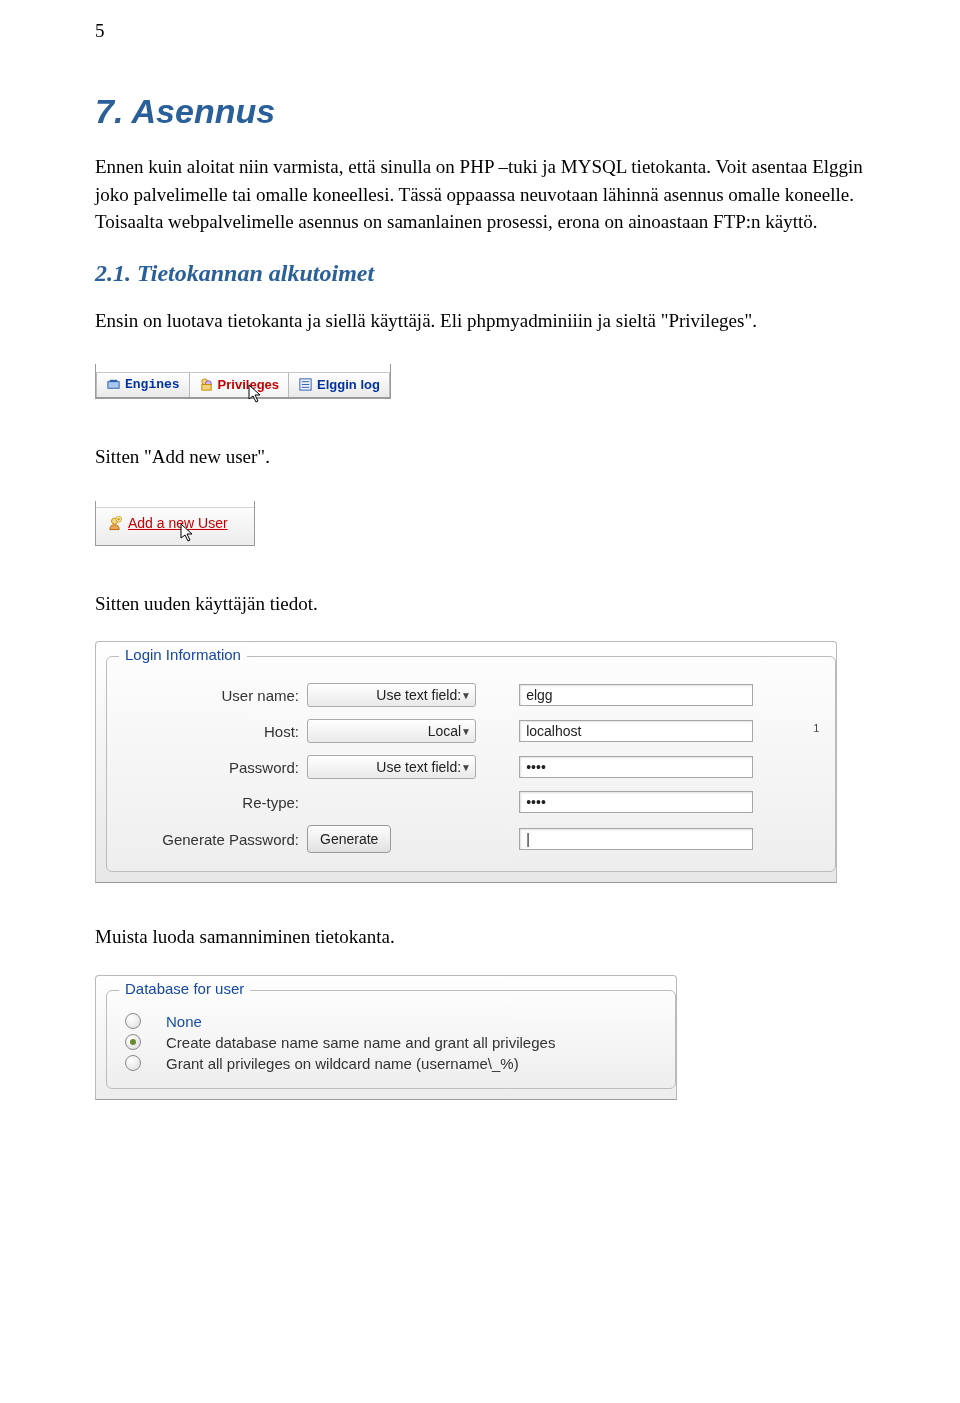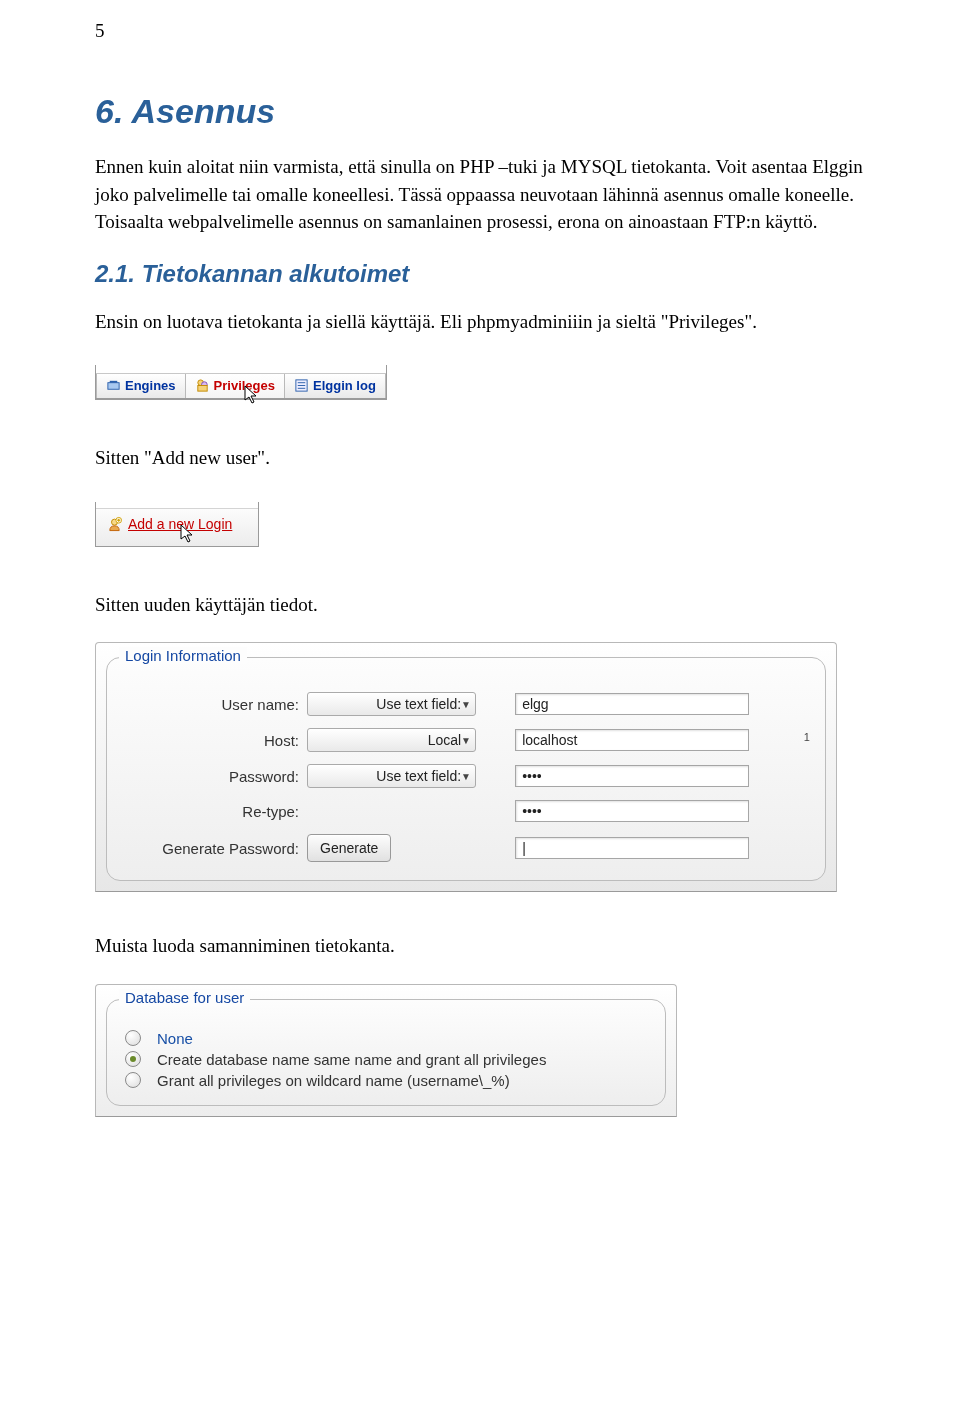--- a/index.html
+++ b/index.html
@@ -25,21 +25,21 @@
     font-style: italic;
     margin: 0 0 22px 0;
   }
   p.body-text {
     font-size: 19px;
     line-height: 1.45;
     margin: 4px 0 24px 0;
   }
   h2.subsection-title {
     color: #2a6099;
-    font-family: Liberation Sans, sans-serif;
+    font-family: Liberation Serif, serif;
     font-size: 24px;
     font-weight: bold;
     font-style: italic;
     margin: 0 0 20px 0;
   }
 
   
   .tabs-shot {
     display: inline-block;
     background: #f7f7f7;
@@ -67,20 +67,21 @@
     border-right: 1px solid #b9b9b9;
     font-family: Verdana, Arial, sans-serif;
     font-size: 13px;
     font-weight: bold;
     color: #0033a0;
     background: linear-gradient(#ffffff, #e9e9e9);
     position: relative;
   }
   .tab:first-child {
     border-left: 1px solid #b9b9b9;
+    font-family: Liberation Mono, monospace;
   }
   .tab.active {
     color: #c40000;
     background: linear-gradient(#ffffff, #f4f4f4);
   }
   .icon-box {
     width: 15px;
     height: 15px;
     display: inline-flex;
     align-items: center;
@@ -137,23 +138,23 @@
     border: 1px solid #b8b8b8;
     border-radius: 4px 4px 0 0;
     border-bottom: 1px solid #9a9a9a;
     padding: 0;
     margin: 6px 0 40px 0;
     font-family: Arial, Helvetica, sans-serif;
     width: 740px;
   }
   .fieldset-wrap {
     border: 1px solid #bcbcbc;
-    border-radius: 14px;
-    margin: 14px 10px 10px 10px;
-    padding: 16px 8px 12px 8px;
+    border-radius: 6px;
+    margin: 14px 0 10px 10px;
+    padding: 8px 8px 12px 8px;
     position: relative;
     background: linear-gradient(#fdfdfd, #eeeeee);
   }
   .legend-text {
     position: absolute;
     top: -11px;
     left: 12px;
     padding: 0 6px;
     background: #fdfdfd;
     color: #1548a3;
@@ -238,21 +239,21 @@
     margin: 6px 0 0 0;
     font-family: Arial, Helvetica, sans-serif;
     width: 580px;
   }
   .radio-list {
     padding: 12px 4px 2px 10px;
   }
   .radio-row {
     display: flex;
     align-items: center;
-    gap: 16px;
+    gap: 25px;
     padding: 2px 0;
     font-size: 15px;
     color: #333;
   }
   .radio-circle {
     width: 14px;
     height: 14px;
     border: 1px solid #8a8a8a;
     border-radius: 50%;
     background: radial-gradient(circle at 35% 30%, #fff, #dcdcdc);
@@ -270,21 +271,21 @@
   .link-blue {
     color: #174fa6;
   }
 </style>
 </head>
 <body>
 
 <div class="page">
   <div class="page-num">5</div>
 
-  <h1 class="section-title">6. Asennus</h1>
+  <h1 class="section-title">7. Asennus</h1>
 
   <p class="body-text">Ennen kuin aloitat niin varmista, että sinulla on PHP –tuki ja MYSQL tietokanta. Voit asentaa Elggin joko palvelimelle tai omalle koneellesi. Tässä oppaassa neuvotaan lähinnä asennus omalle koneelle. Toisaalta webpalvelimelle asennus on samanlainen prosessi, erona on ainoastaan FTP:n käyttö.</p>
 
   <h2 class="subsection-title">2.1. Tietokannan alkutoimet</h2>
 
   <p class="body-text">Ensin on luotava tietokanta ja siellä käyttäjä. Eli phpmyadminiiin ja sieltä "Privileges".</p>
 
   
   <div class="tabs-shot">
     <div class="tabs-spacer"></div>
@@ -333,21 +334,21 @@
     <div class="addnew-body">
       <span class="icon-box">
         <svg width="16" height="16" viewBox="0 0 16 16">
             <circle cx="8" cy="6" r="3.2" fill="#f7d98a" stroke="#c28a00"></circle>
             <path d="M3 15 Q3 10 8 10 Q13 10 13 15 Z" fill="#e8a850" stroke="#c26000"></path>
             <circle cx="12.5" cy="4" r="3" fill="#fff" stroke="#d0a000"></circle>
             <line x1="12.5" y1="2.3" x2="12.5" y2="5.7" stroke="#d0a000" stroke-width="1.3"></line>
             <line x1="10.8" y1="4" x2="14.2" y2="4" stroke="#d0a000" stroke-width="1.3"></line>
           </svg>
       </span>
-      <span class="addnew-link">Add a new Login</span>
+      <span class="addnew-link">Add a new User</span>
     </div>
     <svg class="addnew-cursor" viewBox="0 0 16 20">
         <path d="M1 1 L1 15 L5 12 L8 18 L10 17 L7 11 L12 11 Z" fill="#fff" stroke="#000" stroke-width="1"></path>
       </svg>
   </div>
 
   <p class="body-text">Sitten uuden käyttäjän tiedot.</p>
 
   
   <div class="form-shot">

